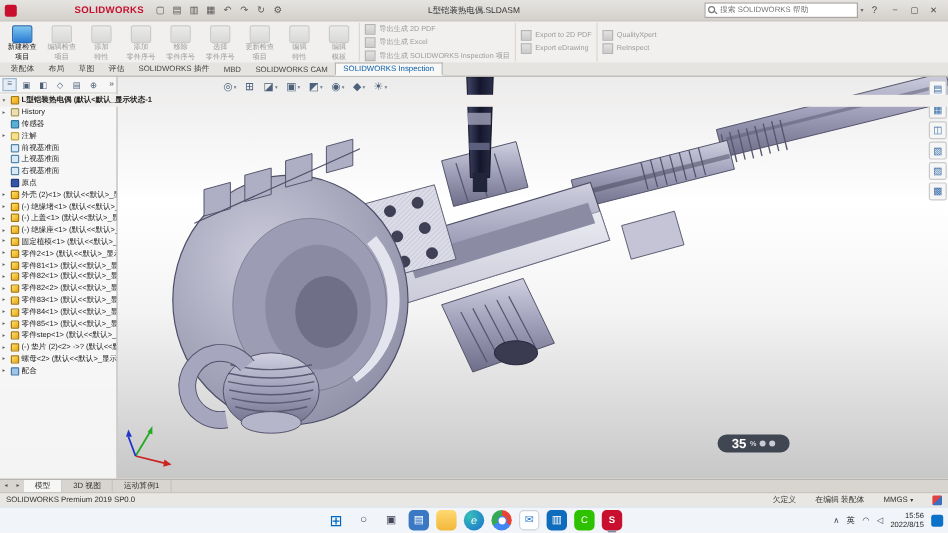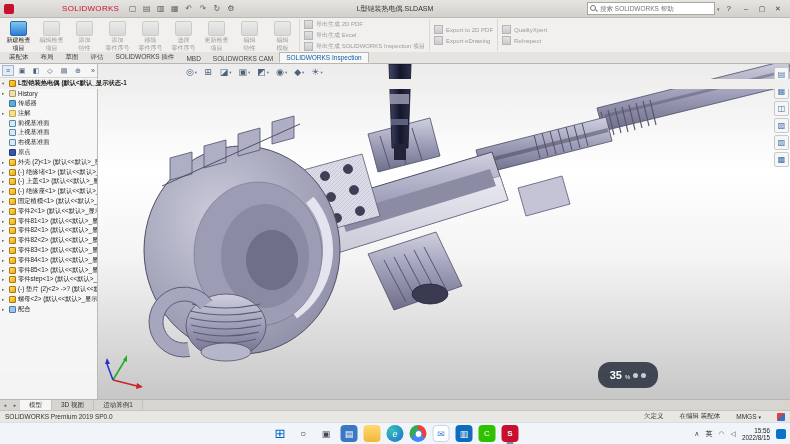--- a/index.html
+++ b/index.html
@@ -4,21 +4,21 @@
 <style>
   html,body{margin:0;padding:0;}
   .root{position:relative;width:790px;height:444px;overflow:hidden;
     font-family:"Liberation Sans","DejaVu Sans",sans-serif;color:#222;background:#f0efed;}
 
   
   .titlebar{position:absolute;top:0;left:0;width:790px;height:18px;
     background:linear-gradient(#e6e4e1,#d3d0cb);border-bottom:1px solid #bdbab4;
     display:flex;align-items:center;padding:0 4px;gap:4px;box-sizing:border-box;}
   .brandmark{width:10px;height:10px;background:#c8102e;border-radius:2px;flex:none;}
-  .brandtext{color:#c8102e;font-weight:normal;font-size:8px;letter-spacing:.3px;padding-left:44px;}
+  .brandtext{color:#c8102e;font-weight:bold;font-size:8px;letter-spacing:.3px;padding-left:44px;}
   .qtools{display:flex;gap:3px;margin-left:4px;}
   .qt{font-size:8px;color:#5a5a5a;width:11px;text-align:center;cursor:default;}
   .tb-title{position:absolute;left:0;right:0;text-align:center;font-size:7px;color:#333;pointer-events:none;}
   .tb-right{margin-left:auto;display:flex;align-items:center;gap:4px;z-index:2;}
   .searchwrap{position:relative;display:flex;align-items:center;}
   .searchwrap input{font-family:inherit;font-size:6.5px;color:#666;border:1px solid #a9a5a0;
     background:#fff;height:11px;width:112px;padding:0 2px 0 12px;}
   .mag{position:absolute;left:3px;top:3px;width:4px;height:4px;border:1px solid #777;border-radius:50%;}
   .mag::after{content:"";position:absolute;left:4px;top:4px;width:3px;height:1px;background:#777;transform:rotate(45deg);}
   .scaret{font-size:5px;color:#666;margin-left:2px;}
@@ -51,21 +51,21 @@
   .vpsvg{position:absolute;left:0;top:0;}
 
   .headsup{position:absolute;left:180px;top:2px;display:flex;align-items:center;gap:7px;padding:1px 6px;}
   .hu{display:flex;align-items:center;gap:1px;font-size:9px;color:#4d617a;}
   .hu .dd{font-size:4.5px;color:#6b7b8d;}
 
   .rtoolbar{position:absolute;right:1px;top:3px;display:flex;flex-direction:column;gap:2px;}
   .rtb{width:13px;height:13px;background:#f6f6f6;border:1px solid #c9c9c9;border-radius:2px;
     display:flex;align-items:center;justify-content:center;font-size:8px;color:#3a6ea5;}
 
-  .badge{position:absolute;left:598px;top:298px;height:26px;min-width:46px;border-radius:12px;
+  .badge{position:absolute;left:598px;top:298px;height:15px;min-width:46px;border-radius:12px;
     background:rgba(52,58,72,.92);display:flex;align-items:center;justify-content:center;gap:3px;
     color:#fff;padding:0 7px;}
   .badge .bnum{font-size:11px;font-weight:bold;}
   .badge .bpct{font-size:6px;margin-top:3px;}
   .badge .dot{width:5px;height:5px;border-radius:50%;background:#c7ccd6;}
 
   
   .leftpanel{position:absolute;left:0;top:0;width:98px;height:335px;
     background:rgba(247,247,246,.94);border-right:1px solid #bdbab5;box-sizing:border-box;}
   .paneltabs{height:13px;display:flex;align-items:center;gap:2px;padding:0 2px;border-bottom:1px solid #d8d5d0;}

